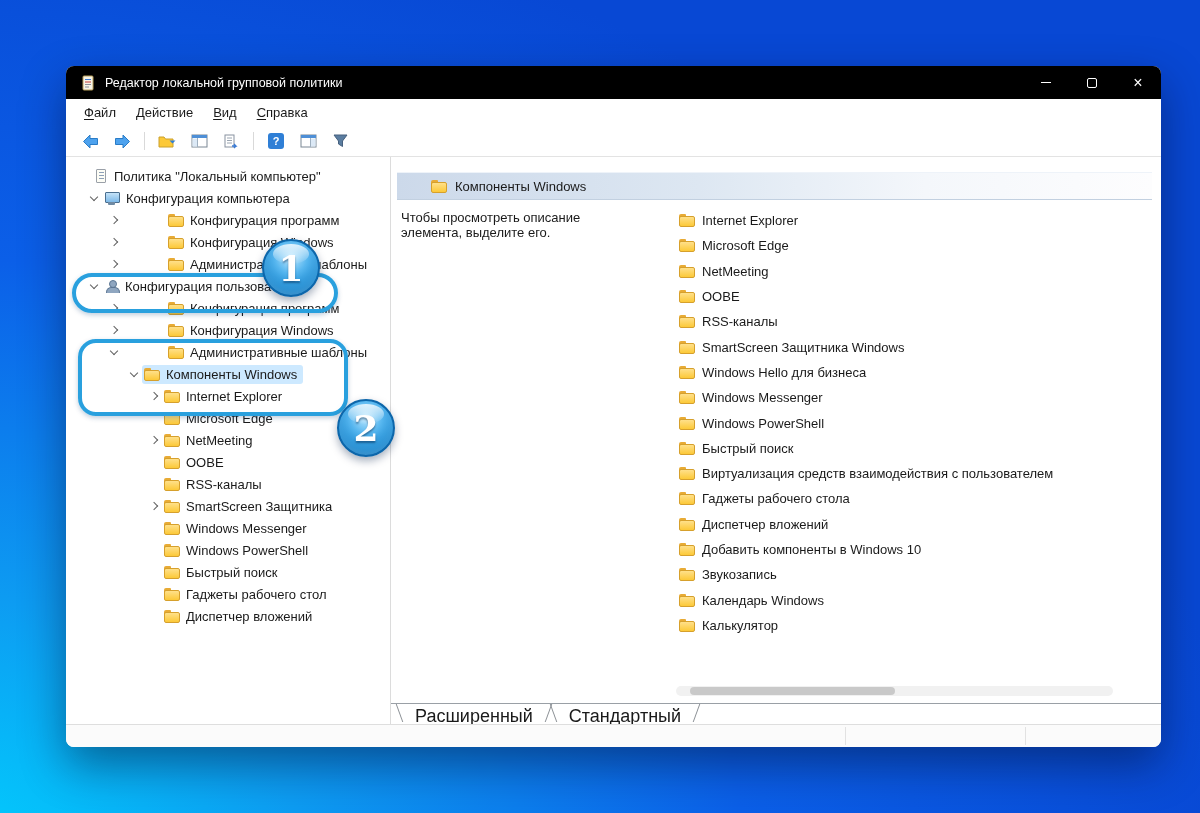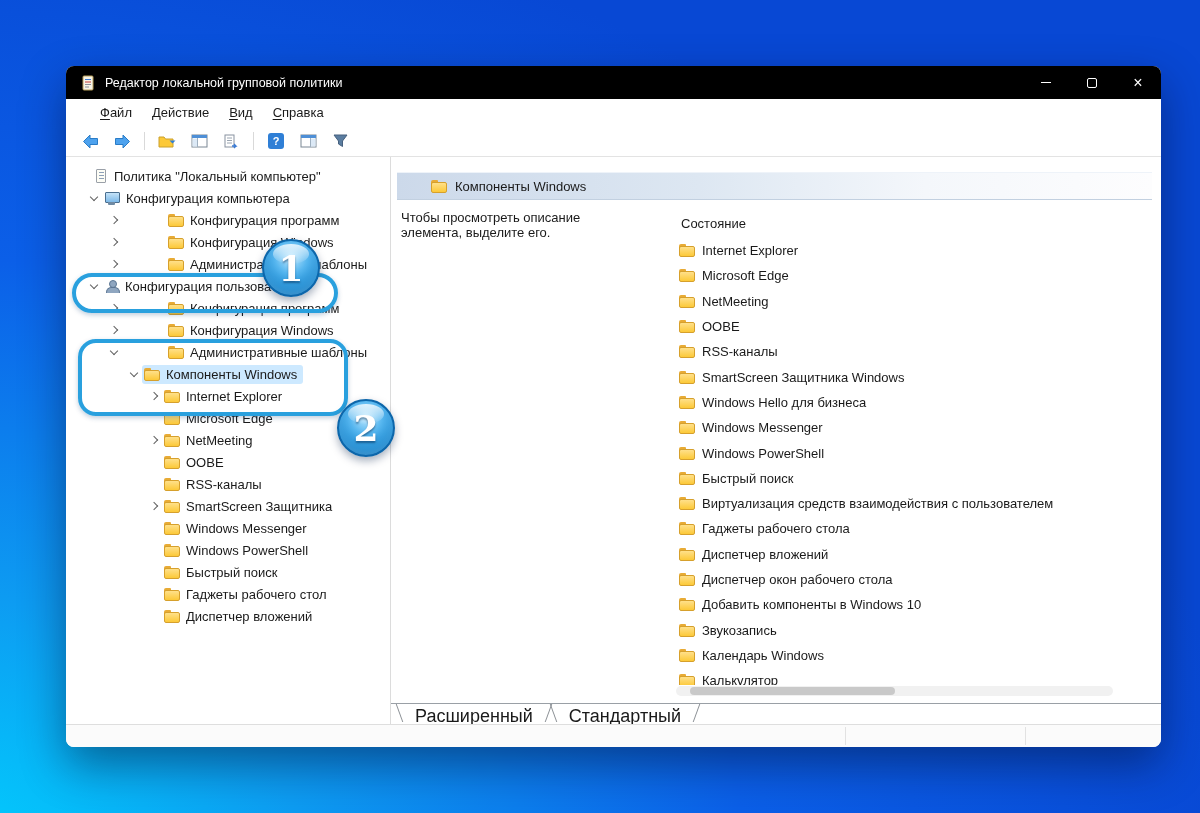--- a/index.html
+++ b/index.html
@@ -18,21 +18,21 @@
   
   .titlebar { height:33px; background:#000; display:flex; align-items:center; flex:0 0 auto; }
   .app-icon { margin-left:14px; width:16px; height:16px; flex:0 0 auto; }
   .title-text { color:#fff; font-size:12.5px; margin-left:9px; white-space:nowrap; }
   .win-controls { margin-left:auto; display:flex; height:100%; }
   .win-btn { width:46px; height:100%; display:flex; align-items:center; justify-content:center; color:#fff; }
   .glyph-min { width:10px; height:1.2px; background:#fff; }
   .glyph-max { width:10px; height:10px; border:1.1px solid #fff; border-radius:2px; }
   .glyph-close { font-size:16px; line-height:1; color:#fff; }
   
-  .menubar { height:27px; background:#fff; display:flex; align-items:center; padding-left:24px; flex:0 0 auto; }
+  .menubar { height:27px; background:#fff; display:flex; align-items:center; padding-left:8px; flex:0 0 auto; }
   .menu-item { padding:3px 10px; font-size:13px; white-space:nowrap; }
   .accel { text-decoration:underline; text-underline-offset:2px; }
   
   .toolbar { height:31px; background:#fff; display:flex; align-items:center; padding-left:12px; gap:8px; border-bottom:1px solid #e3e3e3; flex:0 0 auto; }
   .tb-btn { width:24px; height:24px; display:flex; align-items:center; justify-content:center; }
   .tb-sep { width:1px; height:18px; background:#d9d9d9; margin:0 2px; }
   .help-box { width:16px; height:16px; background:#2f7fd6; border-radius:3px; color:#fff; font-size:11px; font-weight:bold; display:flex; align-items:center; justify-content:center; }
   
   .content { flex:1 1 auto; display:flex; background:#fff; min-height:0; }
   .tree-pane { width:325px; flex:0 0 325px; border-right:1px solid #dcdcdc; padding:8px 0 0 10px; overflow:hidden; }
@@ -357,21 +357,20 @@
     </div>
 
     <div class="right-pane">
       <div class="result-header">
         <span class="icon-folder"></span>
         <span>Компоненты Windows</span>
       </div>
       <div class="result-body">
         <div class="description">Чтобы просмотреть описание элемента, выделите его.</div>
         <div class="items-col">
-          <div class="col-header">Состояние</div>
           <div class="list-rows">
               <div class="list-row">
     <span class="icon-folder"></span>
     <span class="llabel">Internet Explorer</span>
   </div>
               <div class="list-row">
     <span class="icon-folder"></span>
     <span class="llabel">Microsoft Edge</span>
   </div>
               <div class="list-row">
@@ -410,24 +409,20 @@
     <span class="icon-folder"></span>
     <span class="llabel">Виртуализация средств взаимодействия с пользователем</span>
   </div>
               <div class="list-row">
     <span class="icon-folder"></span>
     <span class="llabel">Гаджеты рабочего стола</span>
   </div>
               <div class="list-row">
     <span class="icon-folder"></span>
     <span class="llabel">Диспетчер вложений</span>
-  </div>
-              <div class="list-row">
-    <span class="icon-folder"></span>
-    <span class="llabel">Диспетчер окон рабочего стола</span>
   </div>
               <div class="list-row">
     <span class="icon-folder"></span>
     <span class="llabel">Добавить компоненты в Windows 10</span>
   </div>
               <div class="list-row">
     <span class="icon-folder"></span>
     <span class="llabel">Звукозапись</span>
   </div>
               <div class="list-row">

